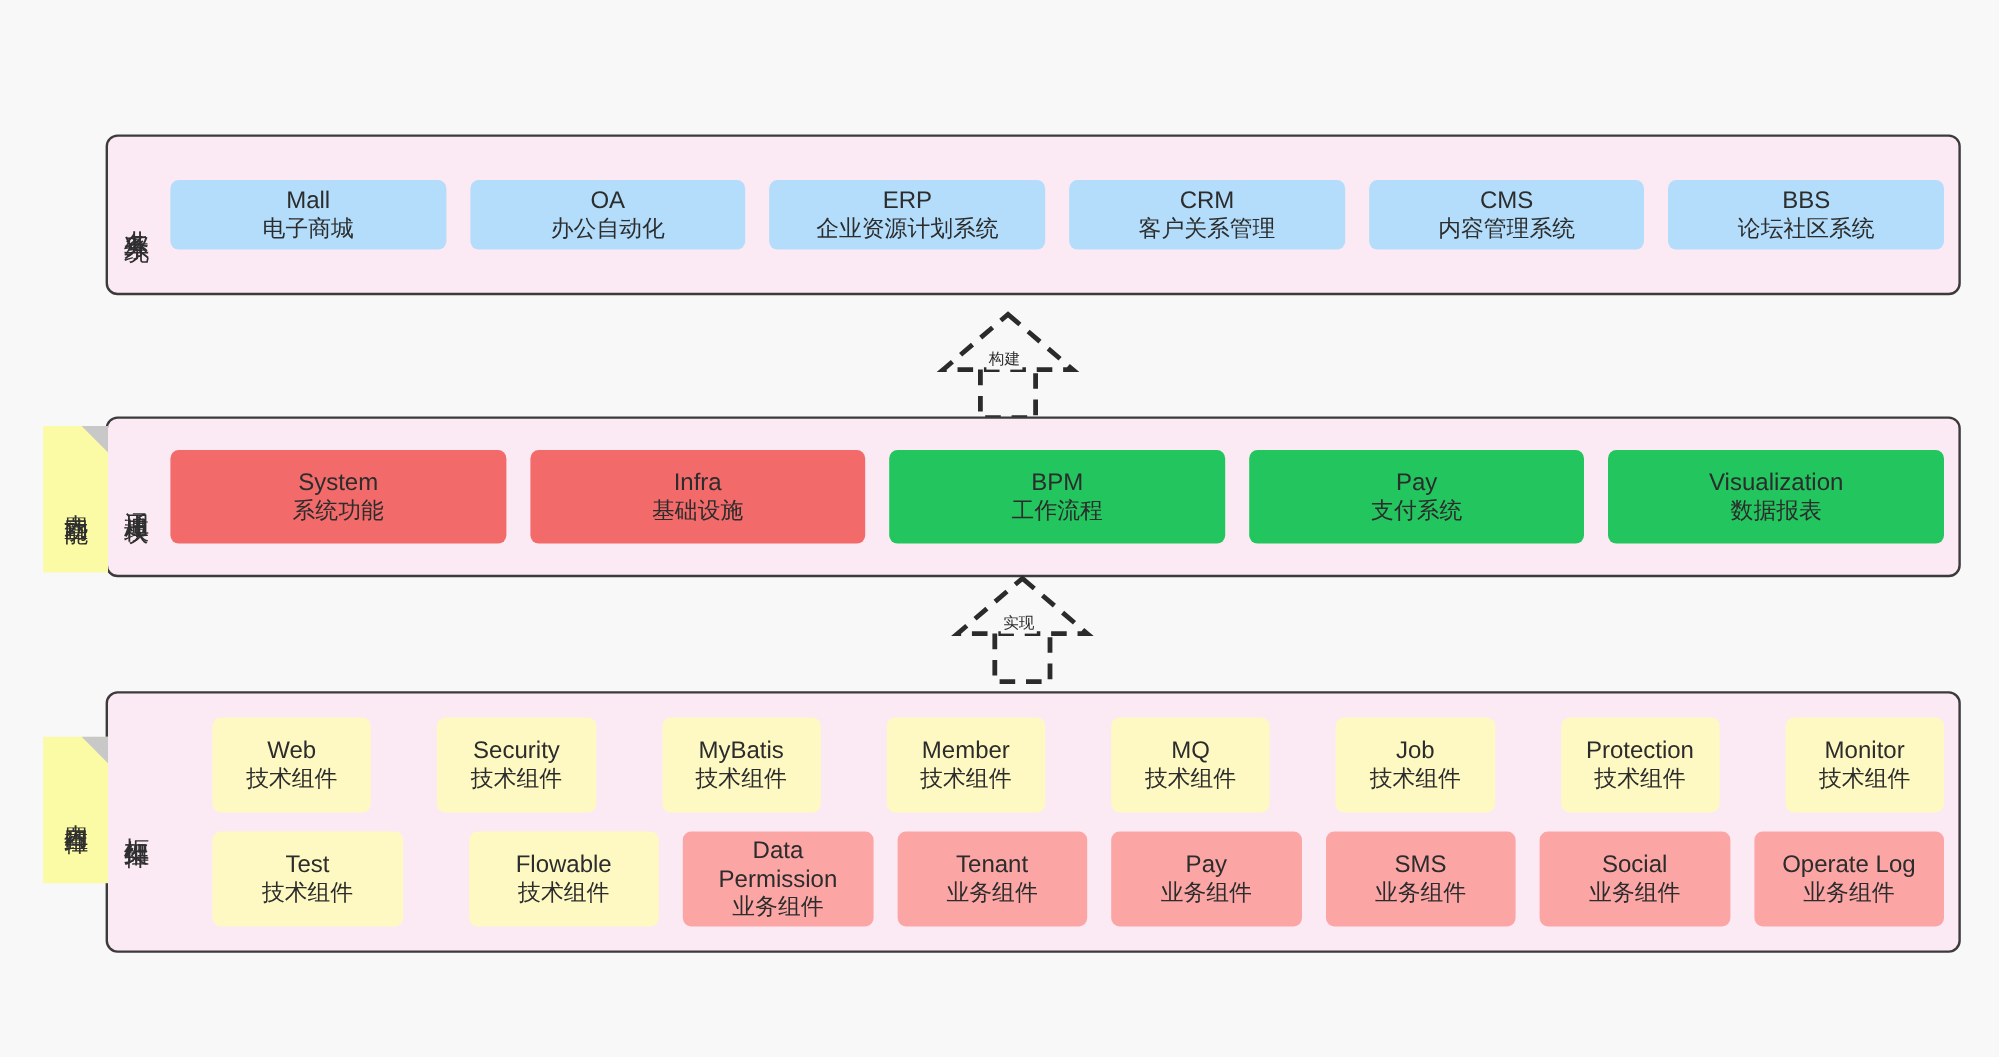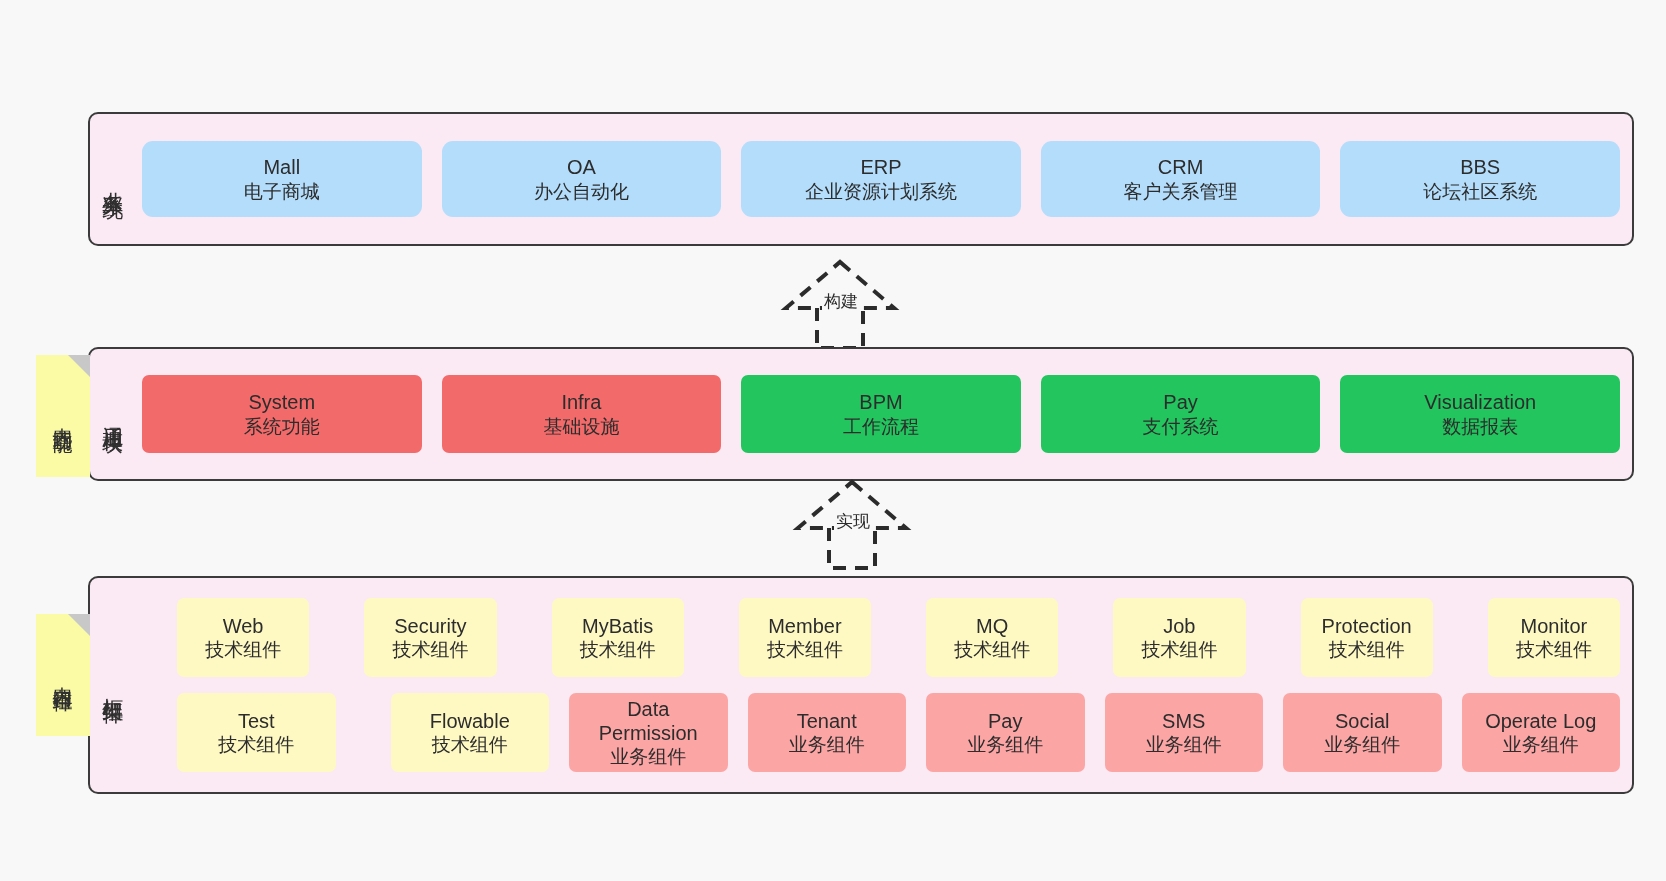--- a/index.html
+++ b/index.html
@@ -87,21 +87,21 @@
   }
 
   .card.blue       { background: #b3ddfb; }
   .card.red        { background: #f26a6a; }
   .card.pink       { background: #22c55e; }
   .card.green      { background: #fef9c3; margin-left: 35px; }
   .card.lightgreen { background: #fca5a5; }
 
   
   #layer-business { left: 88px;  top: 112px; width: 1546px; height: 134px; }
-  #layer-business .card { height: 76px; border-radius: 11px; }
+  #layer-business .card { height: 58px; }
 
   #layer-common   { left: 88px;  top: 347px; width: 1546px; height: 134px; justify-content: space-between; }
   #layer-common .card { height: 78px; }
 
   #layer-framework{ left: 88px;  top: 576px; width: 1546px; height: 218px; }
   #layer-framework .card { height: 79px; }
 
   
   .note {
     position: absolute;
@@ -134,21 +134,21 @@
   .connector {
     position: absolute;
     width: 160px;
     height: 96px;
   }
   .connector svg { display: block; width: 160px; height: 96px; }
   .connector .conn-label {
     position: absolute;
     left: 62px;
     top: 34px;
-    font-size: 17px;
+    font-size: 13px;
     color: #2c2c2c;
     background: #f8f8f8;
     padding: 0 2px;
     white-space: nowrap;
     user-select: none;
   }
   #connector-build     { left: 760px; top: 256px; }
   #connector-implement { left: 772px; top: 476px; }
 </style>
 </head>
@@ -168,20 +168,24 @@
           <span class="t1">OA</span>
           <span class="t2">办公自动化</span>
         </div>
         <div class="card blue">
           <span class="t1">ERP</span>
           <span class="t2">企业资源计划系统</span>
         </div>
         <div class="card blue">
           <span class="t1">CRM</span>
           <span class="t2">客户关系管理</span>
+        </div>
+        <div class="card blue">
+          <span class="t1">CMS</span>
+          <span class="t2">内容管理系统</span>
         </div>
         <div class="card blue">
           <span class="t1">BBS</span>
           <span class="t2">论坛社区系统</span>
         </div>
       </div>
     </div>
   </div>
 
   <div class="connector" id="connector-build">

